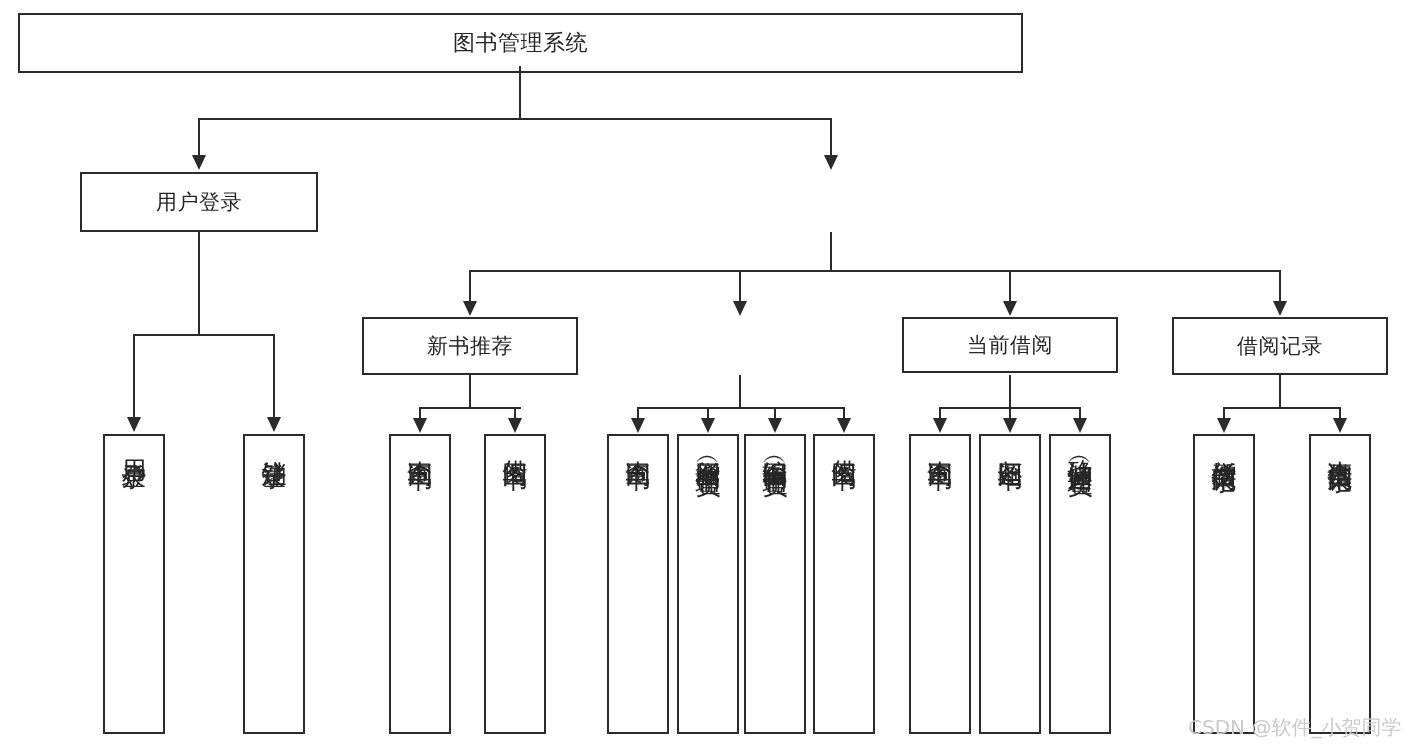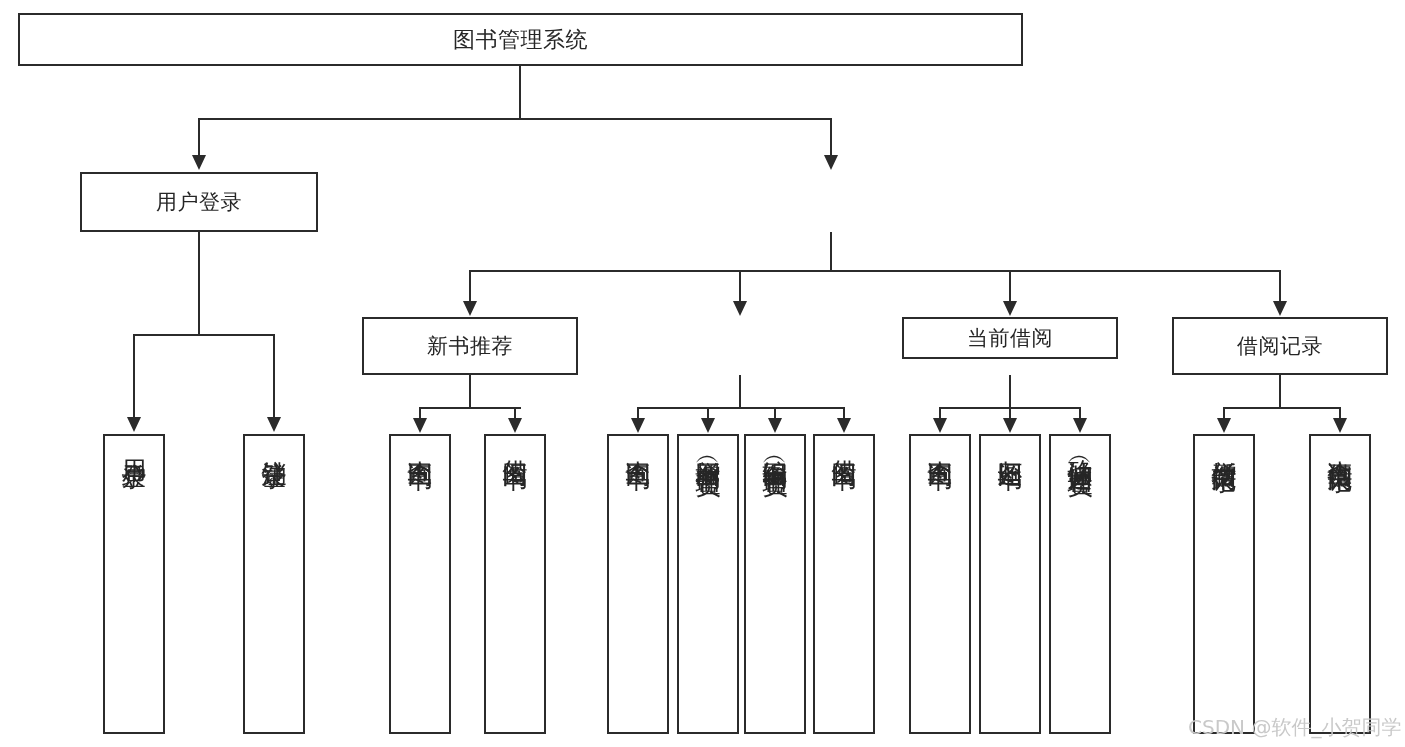--- a/index.html
+++ b/index.html
@@ -74,21 +74,21 @@
     font-size: 20px;
     white-space: nowrap;
     user-select: none;
   }
 </style>
 </head>
 <body>
 
 <div id="canvas">
 
-  <div class="node h root" style="left:18px; top:13px; width:1005px; height:53px;">
+  <div class="node h root" style="left:18px; top:13px; width:1005px; height:60px;">
     <span class="lbl">图书管理系统</span>
   </div>
 
   <div class="ln vert" style="left:519px; top:66px; width:2px; height:52px;"></div>
 
   <div class="ln horz" style="left:198px; top:118px; width:634px; height:2px;"></div>
 
   <div class="ln vert" style="left:198px; top:118px; width:2px; height:38px;"></div>
   <div class="arrow" style="left:192px; top:155px;"></div>
 
@@ -117,21 +117,21 @@
 
   <div class="ln vert" style="left:1009px; top:270px; width:2px; height:32px;"></div>
   <div class="arrow" style="left:1003px; top:301px;"></div>
 
   <div class="ln vert" style="left:1279px; top:270px; width:2px; height:32px;"></div>
   <div class="arrow" style="left:1273px; top:301px;"></div>
 
   <div class="node h" style="left:362px; top:317px; width:216px; height:58px;">
     <span class="lbl">新书推荐</span>
   </div>
-  <div class="node h" style="left:902px; top:317px; width:216px; height:42px;">
+  <div class="node h" style="left:902px; top:317px; width:216px; height:56px;">
     <span class="lbl">当前借阅</span>
   </div>
   <div class="node h" style="left:1172px; top:317px; width:216px; height:58px;">
     <span class="lbl">借阅记录</span>
   </div>
 
   <div class="ln vert" style="left:469px; top:375px; width:2px; height:32px;"></div>
   <div class="ln horz" style="left:419px; top:407px; width:102px; height:2px;"></div>
   <div class="ln vert" style="left:419px; top:407px; width:2px; height:12px;"></div>
   <div class="arrow" style="left:413px; top:418px;"></div>

